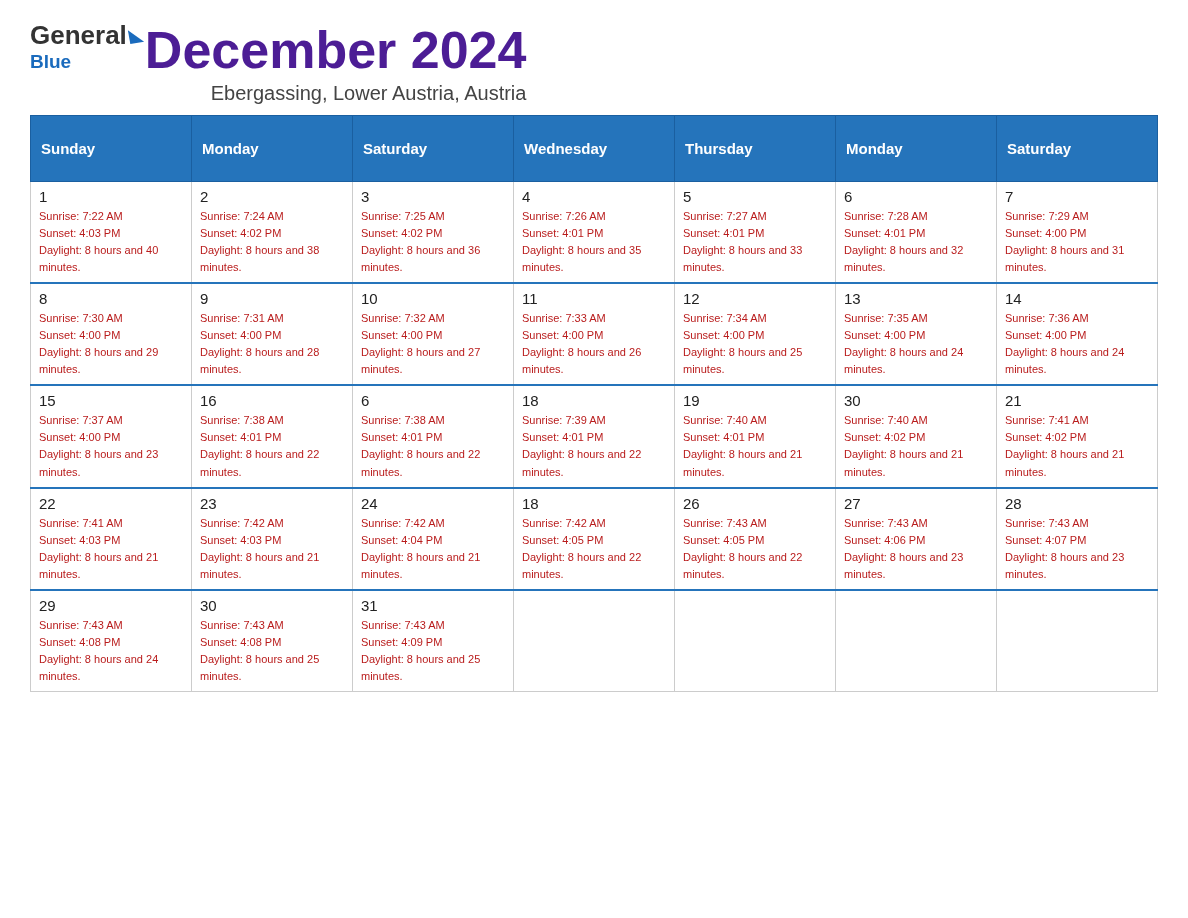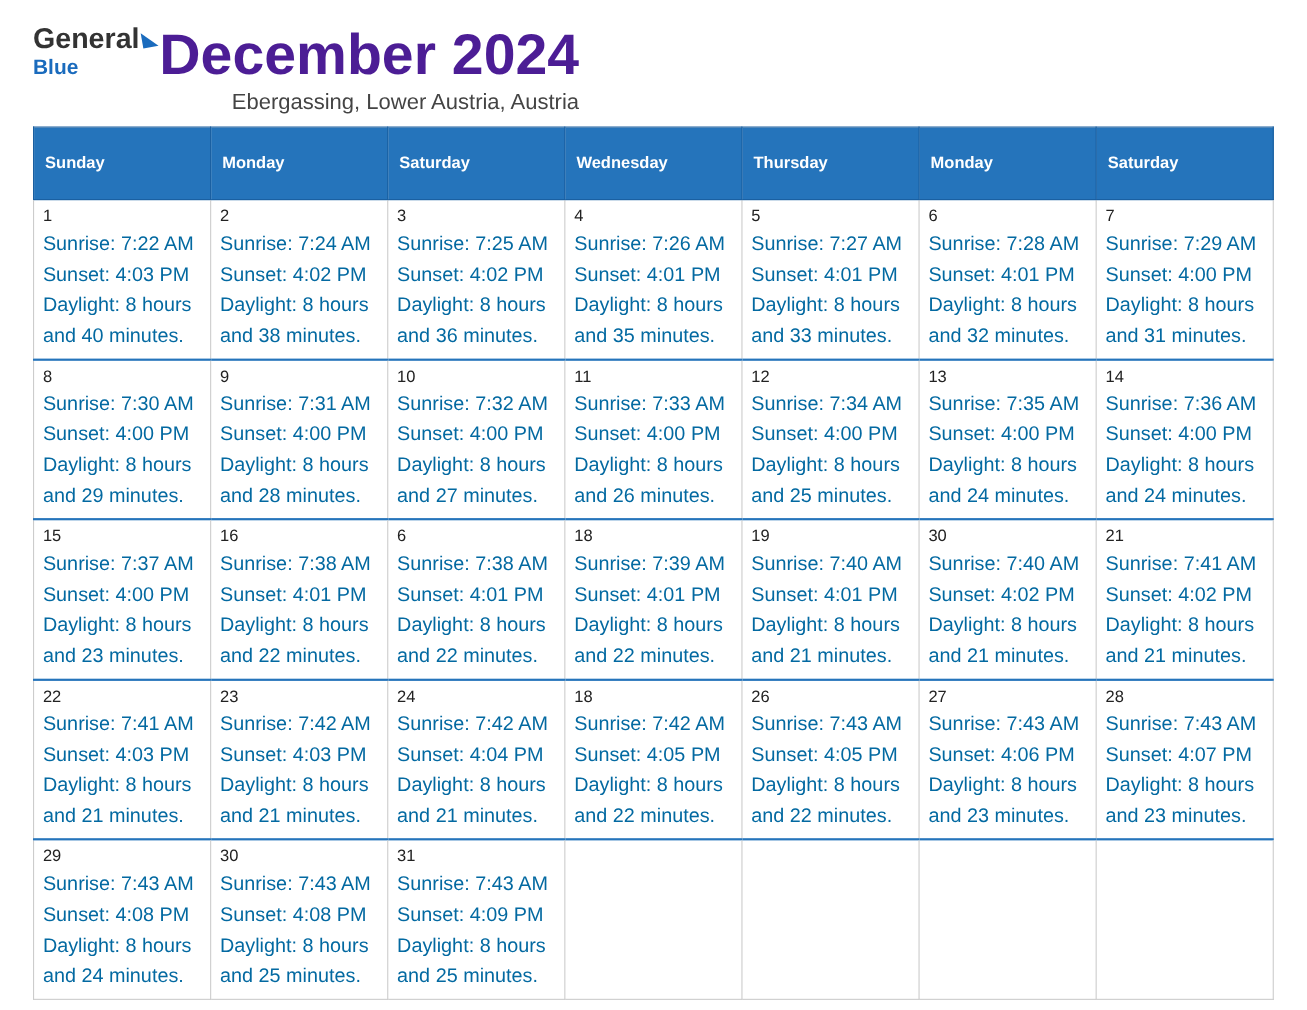--- a/index.html
+++ b/index.html
@@ -65,23 +65,23 @@
       background: #fff;
     }
     .day-num {
       font-size: 15px;
       font-weight: normal;
       color: #222;
       display: block;
       margin-bottom: 3px;
     }
     .day-info {
-      font-size: 18px;
+      font-size: 11px;
       line-height: 1.55;
-      color: #0369a1;
+      color: #b91c1c;
     }
     tr td { border-top: 2px solid #2574bb; }
     tr:first-child td { border-top: none; }
     .empty { background: #fff; }
   </style>
 </head>
 <body>
 
 <div class="header">
   <div class="logo">

